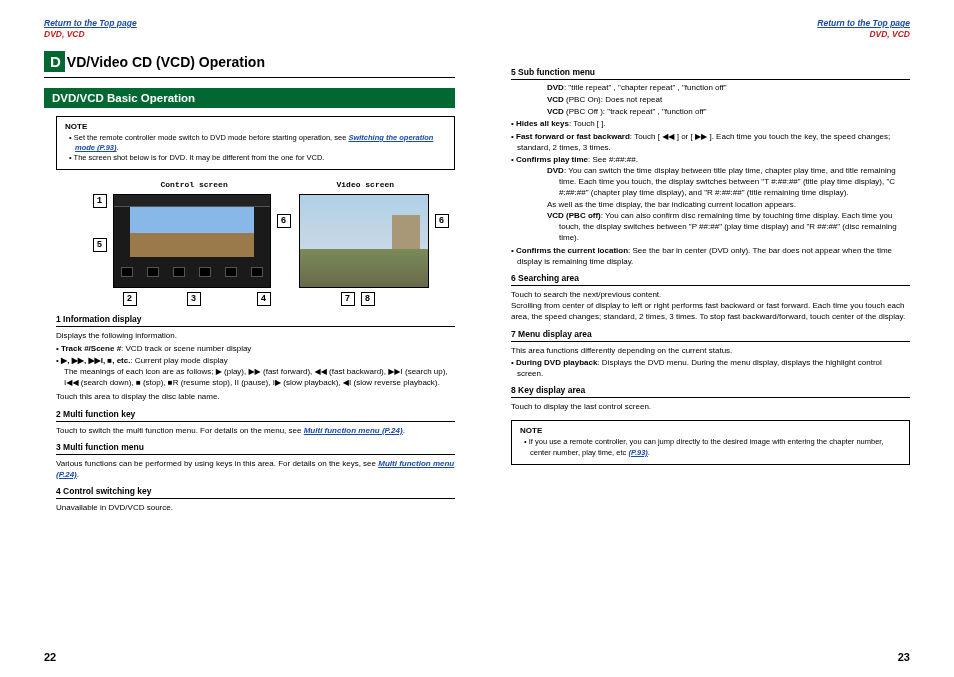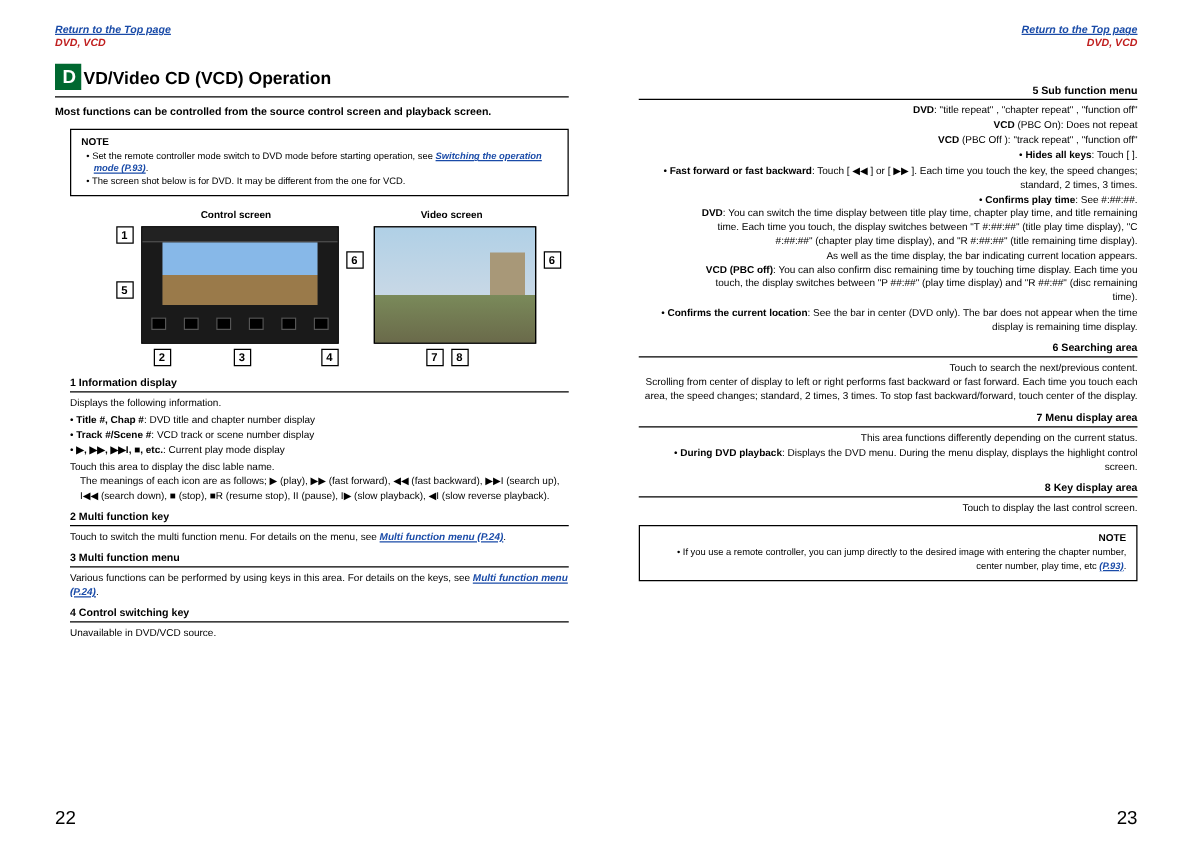--- a/index.html
+++ b/index.html
@@ -23,21 +23,21 @@
   .section-intro { font-size: 8.5px; font-weight: bold; margin-top: 6px; line-height: 1.3; }
 
   .note-box { border: 0.7px solid #000; margin-top: 8px; padding: 5px 8px 6px 8px; margin-left: 12px; margin-right: 0; }
   .note-title { font-weight: bold; font-size: 8px; margin-bottom: 2px; }
   .note-box ul { list-style: none; padding-left: 4px; }
   .note-box li { font-size: 7.5px; line-height: 1.35; text-indent: -6px; padding-left: 6px; }
   .note-box li::before { content: "• "; }
   .link-inline { color: #1a4ba8; font-weight: bold; font-style: italic; text-decoration: underline; }
 
   .figure-wrap { margin-top: 10px; display: flex; justify-content: center; }
-  .figure { position: relative; width: 370px; height: 128px; }
+  .figure { position: relative; width: 370px; height: 128px; font-family: Liberation Mono, monospace; }
   .fig-label { position: absolute; font-weight: bold; font-size: 8px; }
   .screenshot { position: absolute; border: 0.6px solid #000; background: #333; }
   .ctrl-shot { left: 48px; top: 14px; width: 158px; height: 94px; }
   .video-shot { left: 234px; top: 14px; width: 130px; height: 94px; }
   .ctrl-shot .panel-top { position: absolute; top: 0; left: 0; right: 0; height: 12px; background: #222; border-bottom: 0.5px solid #555; }
   .ctrl-shot .preview { position: absolute; top: 12px; left: 16px; right: 16px; height: 52px; background: linear-gradient(#87b8e8 50%, #9a7a4a 50%); }
   .ctrl-shot .sidebar-l { position: absolute; top: 12px; left: 0; width: 16px; bottom: 30px; background: #1a1a1a; }
   .ctrl-shot .sidebar-r { position: absolute; top: 12px; right: 0; width: 16px; bottom: 30px; background: #1a1a1a; }
   .ctrl-shot .panel-bottom { position: absolute; bottom: 0; left: 0; right: 0; height: 30px; background: #1a1a1a; display: flex; justify-content: space-around; align-items: center; }
   .ctrl-shot .panel-bottom .btn { width: 12px; height: 10px; background: #000; border: 0.4px solid #555; }
@@ -48,44 +48,44 @@
   .callout { position: absolute; width: 14px; height: 14px; border: 1.3px solid #000; background: #fff; font-weight: bold; font-size: 9px; display: flex; align-items: center; justify-content: center; }
 
   .item-head { font-size: 8.5px; font-weight: bold; border-bottom: 0.7px solid #000; padding-bottom: 2px; margin-top: 6px; margin-left: 12px; }
   .item-body { font-size: 8px; line-height: 1.4; margin-left: 12px; margin-top: 3px; }
   .item-body .bullet { text-indent: -6px; padding-left: 6px; margin-top: 1px; }
   .item-body .bullet::before { content: "• "; }
   .sub-indent { padding-left: 36px; margin-top: 1px; line-height: 1.35; }
   .sub-indent-2 { padding-left: 48px; text-indent: -12px; margin-top: 1px; line-height: 1.35; }
   .label-bold { font-weight: bold; }
 
-  .page-num { position: absolute; bottom: 14px; font-size: 15px; font-weight: normal; }
+  .page-num { position: absolute; bottom: 14px; font-size: 11px; font-weight: bold; }
   .page-left .page-num { left: 44px; }
   .page-right .page-num { right: 44px; }
 
   .first-head { margin-top: 0; }
-  .page-right .content-start { margin-top: 28px; text-align: right; }
+  .page-right .content-start { margin-top: 28px; }
 </style>
 </head>
 <body>
 
 <div class="spread">
 
   <div class="page page-left">
     <div class="top-link-row">
       <a class="top-link">Return to the Top page</a>
       <span class="breadcrumb">DVD, VCD</span>
     </div>
 
     <div class="main-title">
       <span class="dcap">D</span>
       <span class="rest">VD/Video CD (VCD) Operation</span>
     </div>
 
-    <div class="section-intro">Most functions can be controlled from the source control screen and playback screen.</div>
+    <div class="section-title">DVD/VCD Basic Operation</div>
 
     <div class="note-box">
       <div class="note-title">NOTE</div>
       <ul>
         <li>
           <span>Set the remote controller mode switch to DVD mode before starting operation, see </span><a class="link-inline">Switching the operation mode (P.93)</a><span>.</span>
         </li>
         <li>The screen shot below is for DVD. It may be different from the one for VCD.</li>
       </ul>
     </div>
@@ -121,25 +121,24 @@
         <div class="callout" style="left:212px; top:34px;">6</div>
         <div class="callout" style="left:370px; top:34px;">6</div>
         <div class="callout" style="left:276px; top:112px;">7</div>
         <div class="callout" style="left:296px; top:112px;">8</div>
       </div>
     </div>
 
     <div class="item-head">1  Information display</div>
     <div class="item-body">
       <div>Displays the following information.</div>
-      <div class="bullet"><span class="label-bold">Title #, Chap #</span><span>: DVD title and chapter number display</span></div>
       <div class="bullet"><span class="label-bold">Track #/Scene #</span><span>: VCD track or scene number display</span></div>
       <div class="bullet"><span class="label-bold">▶, ▶▶, ▶▶I, ■, etc.</span><span>: Current play mode display</span></div>
+      <div style="padding-left:8px;">The meanings of each icon are as follows; ▶ (play), ▶▶ (fast forward), ◀◀ (fast backward), ▶▶I (search up), I◀◀ (search down), ■ (stop), ■R (resume stop), II (pause), I▶ (slow playback), ◀I (slow reverse playback).</div>
       <div style="margin-top:3px;">Touch this area to display the disc lable name.</div>
-      <div style="padding-left:8px;">The meanings of each icon are as follows; ▶ (play), ▶▶ (fast forward), ◀◀ (fast backward), ▶▶I (search up), I◀◀ (search down), ■ (stop), ■R (resume stop), II (pause), I▶ (slow playback), ◀I (slow reverse playback).</div>
     </div>
 
     <div class="item-head">2  Multi function key</div>
     <div class="item-body">
       <span>Touch to switch the multi function menu. For details on the menu, see </span><a class="link-inline">Multi function menu (P.24)</a><span>.</span>
     </div>
 
     <div class="item-head">3  Multi function menu</div>
     <div class="item-body">
       <span>Various functions can be performed by using keys in this area. For details on the keys, see </span><a class="link-inline">Multi function menu (P.24)</a><span>.</span>

